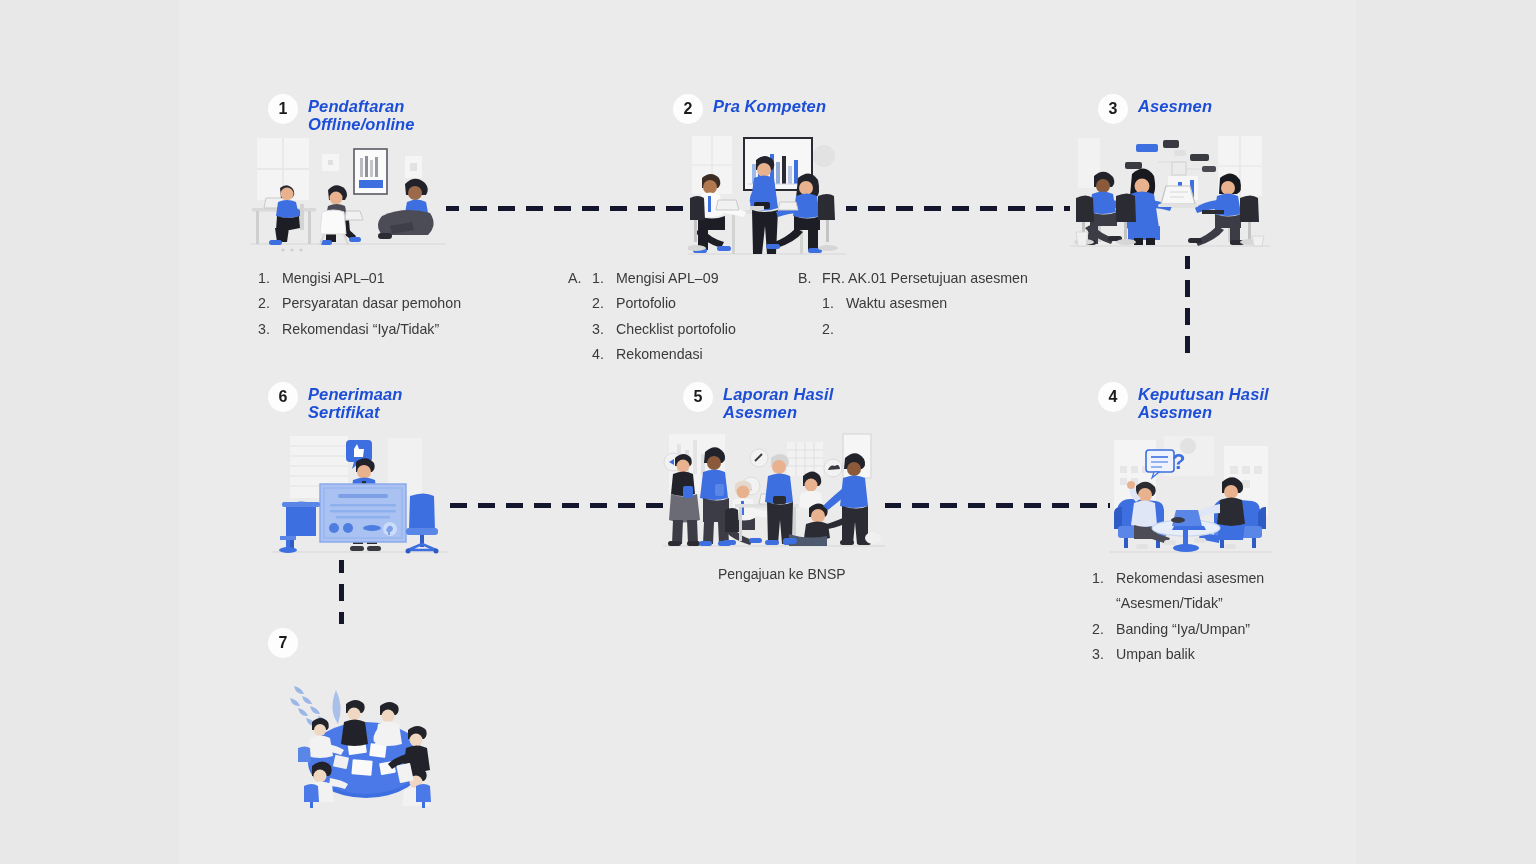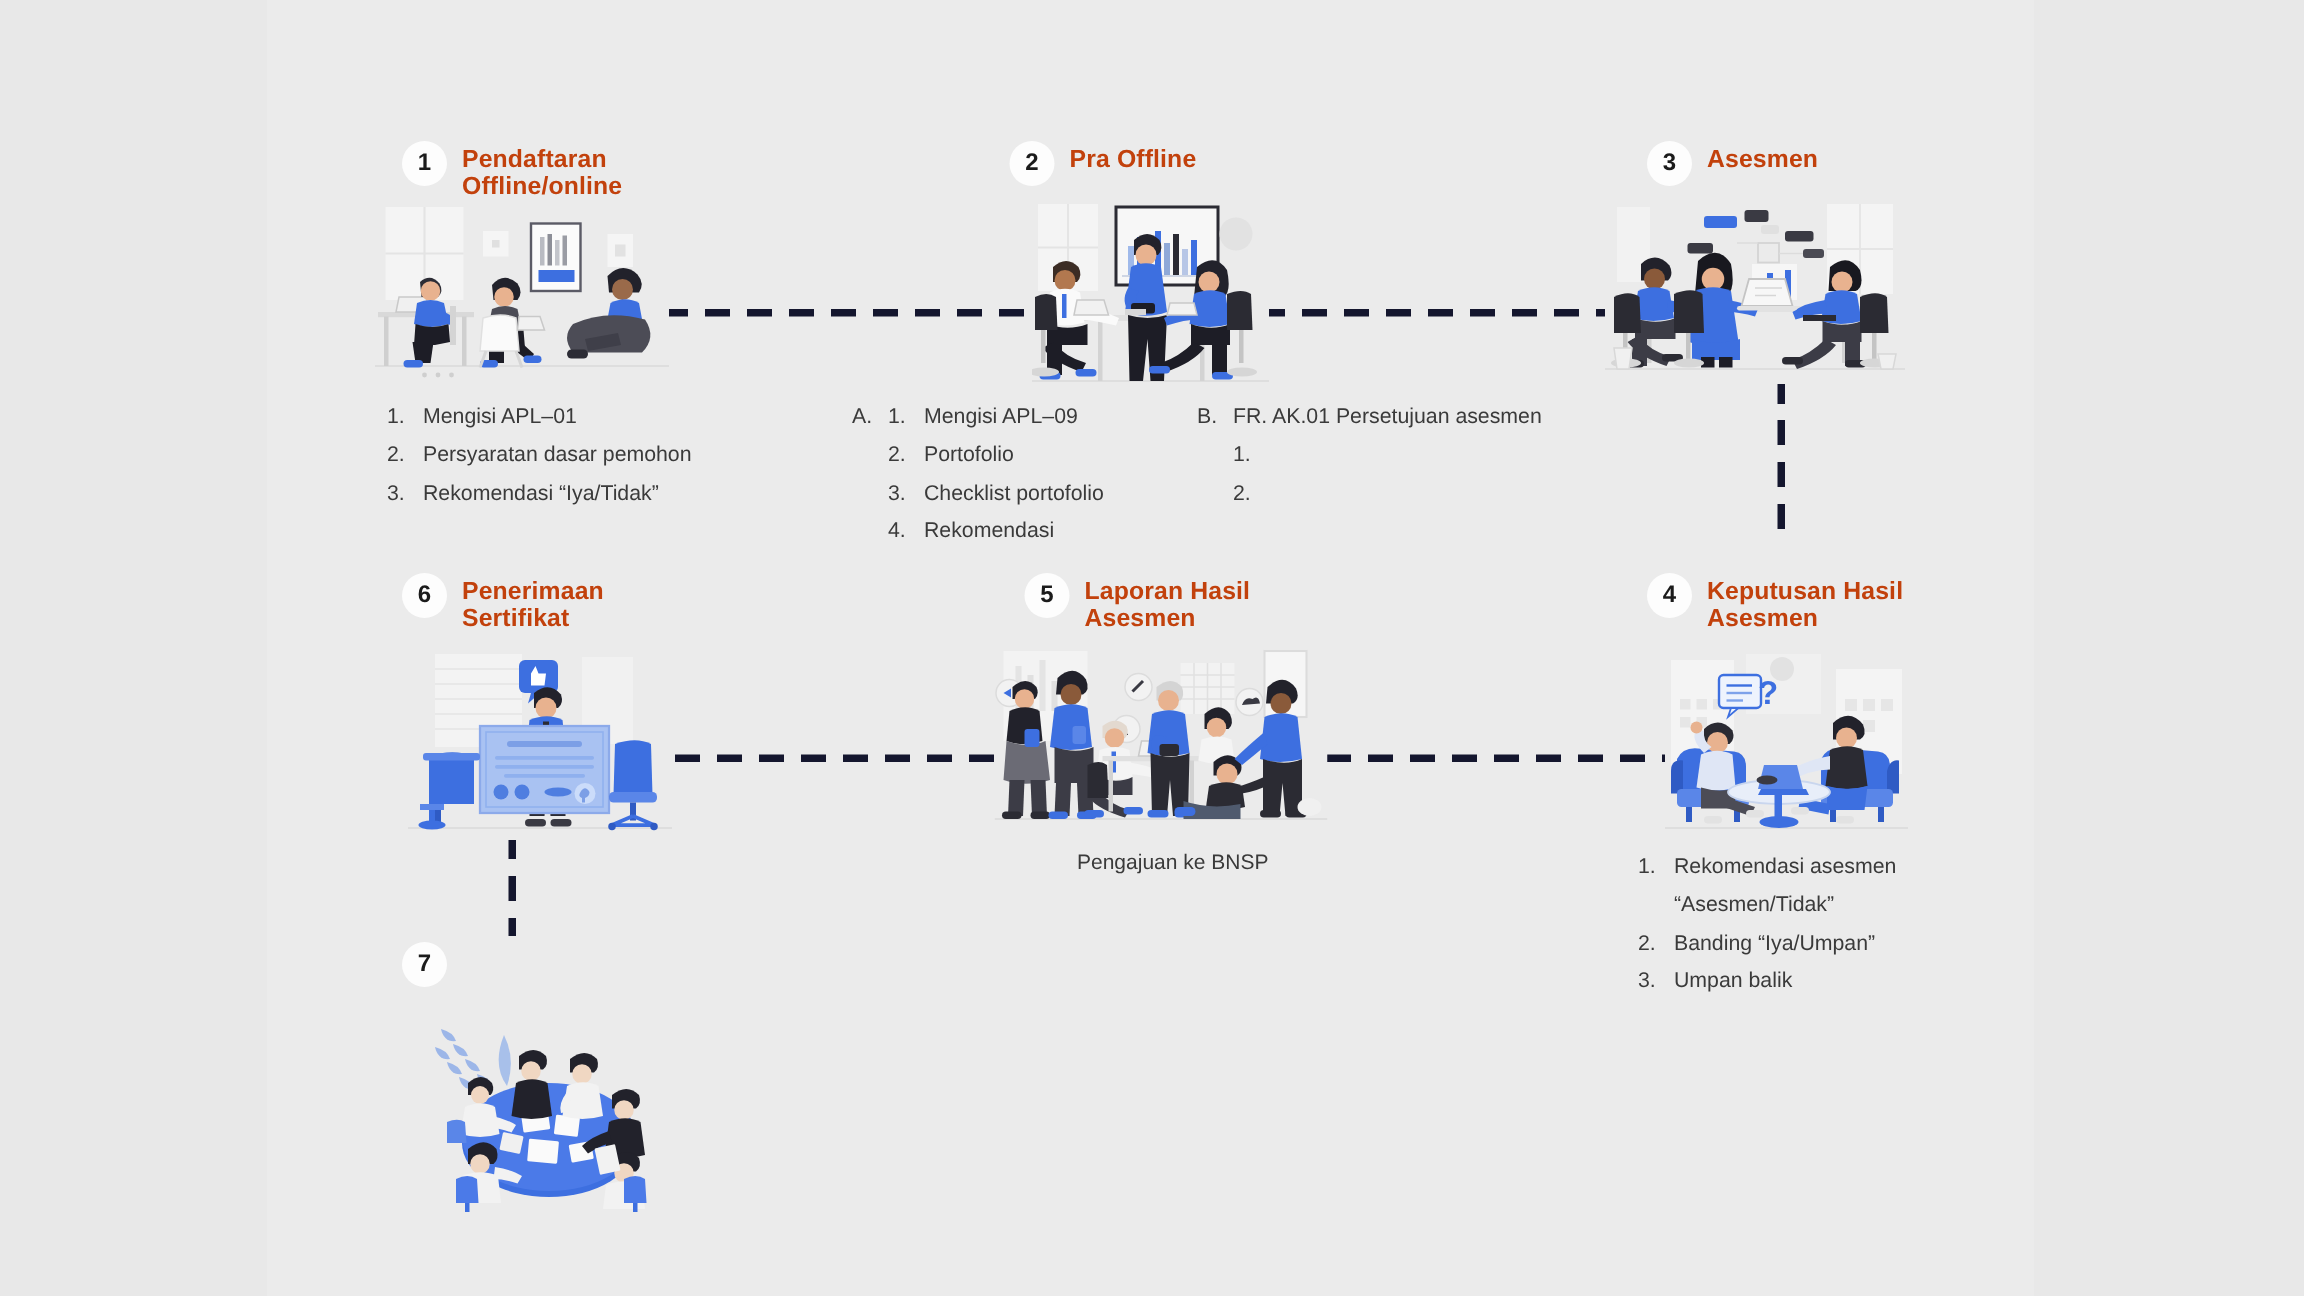--- a/index.html
+++ b/index.html
@@ -21,23 +21,23 @@
   .step{position:absolute;}
   .step-head{display:flex;align-items:flex-start;gap:10px;}
   .badge{
     width:30px;height:30px;border-radius:50%;
     background:#fdfdfd;
     display:flex;align-items:center;justify-content:center;
     font-size:16px;font-weight:bold;color:#1b1b1b;
     flex:0 0 auto;line-height:1;
   }
   .title{
-    font-size:16.5px;font-weight:bold;color:#c2410c;
+    font-size:16.5px;font-weight:bold;color:#1d4ed8;
     line-height:1.12;letter-spacing:.1px;
-    padding-top:3px;white-space:pre-line;
+    padding-top:3px;white-space:pre-line;font-style:italic;
   }
 
   
   .olist{position:absolute;font-size:14.2px;color:#3a3a3a;line-height:1.78;}
   .olist .row{display:flex;}
   .olist .num{width:24px;flex:0 0 auto;}
   .olist .txt{flex:1 1 auto;white-space:pre-line;}
   .olist .alpha{width:24px;flex:0 0 auto;}
   .caption{position:absolute;font-size:14px;color:#3a3a3a;}
 
@@ -149,21 +149,21 @@
     </div>
     <div class="row">
       <span class="num">3.</span>
       <span class="txt">Rekomendasi “Iya/Tidak”</span>
     </div>
   </div>
 
   <div class="step" style="left:673px;top:94px;">
     <div class="step-head">
       <div class="badge">2</div>
-      <div class="title">Pra Offline</div>
+      <div class="title">Pra Kompeten</div>
     </div>
   </div>
 
   <div class="illo" style="left:688px;top:132px;">
     <svg width="158" height="130" viewBox="0 0 158 130">
       <rect x="0" y="0" width="158" height="130" fill="#ebebeb"></rect>
 
       <rect x="4" y="4" width="40" height="58" fill="#f4f4f4"></rect>
       <line x1="24" y1="4" x2="24" y2="62" stroke="#e4e4e4" stroke-width="1.2"></line>
       <line x1="4" y1="33" x2="44" y2="33" stroke="#e4e4e4" stroke-width="1.2"></line>
@@ -252,20 +252,21 @@
   </div>
 
   <div class="olist" style="left:798px;top:266px;width:280px;">
     <div class="row">
       <span class="alpha">B.</span>
       <span class="txt">FR. AK.01 Persetujuan asesmen</span>
     </div>
     <div class="row">
       <span class="alpha"></span>
       <span class="num">1.</span>
+      <span class="txt">Waktu asesmen</span>
     </div>
     <div class="row">
       <span class="alpha"></span>
       <span class="num">2.</span>
     </div>
   </div>
 
   <div class="step" style="left:1098px;top:94px;">
     <div class="step-head">
       <div class="badge">3</div>

